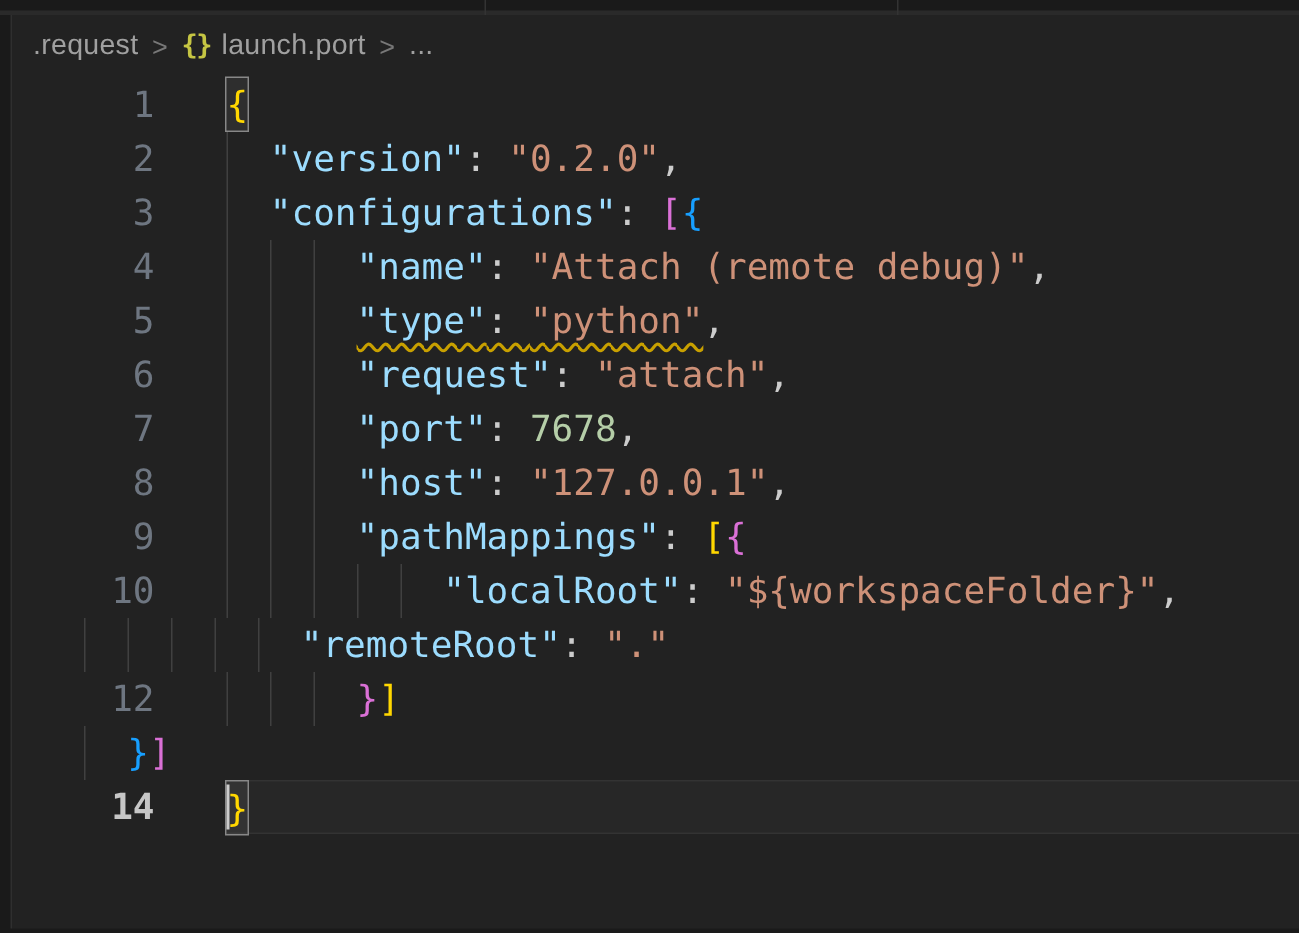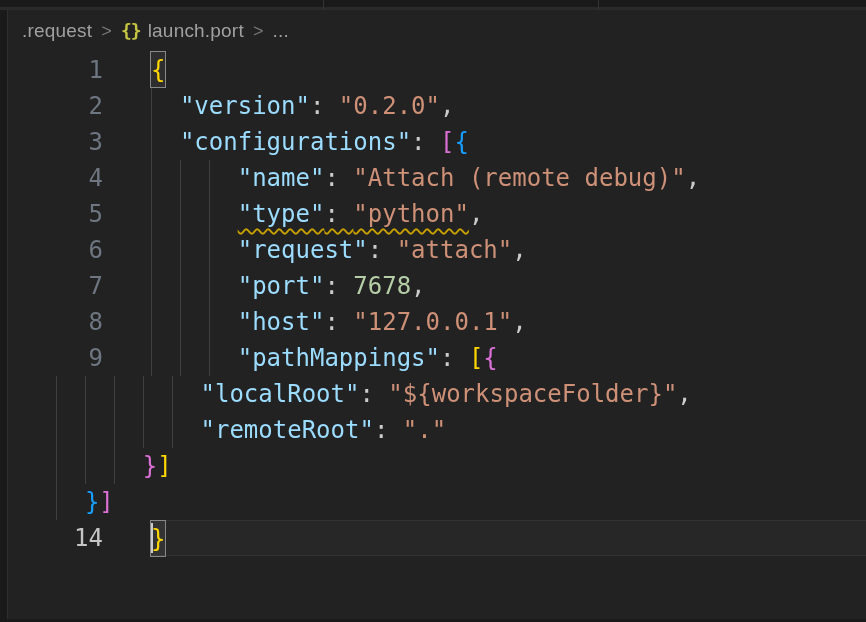--- a/index.html
+++ b/index.html
@@ -51,21 +51,21 @@
   .code-area {
     font-family: "DejaVu Sans Mono", monospace;
     font-size: 24px; line-height: 36px;
   }
   .code-line { display: flex; height: 36px; }
   .ln {
     width: 95px; text-align: right;
     color: var(--line_number, #6e7681);
     flex: none; cursor: pointer;
   }
-  .code-line.active .ln { color: var(--line_number_active, #c6c6c6); }
+  .code-line.active .ln { color: var(--line_number_active, #c6c6c6); font-weight: bold; }
   .content {
     flex: 1; margin-left: 48px; position: relative;
     white-space: pre; color: #d4d4d4;
   }
   .code-line.active .content {
     background: rgba(255,255,255,0.025);
     border-top: 1px solid var(--active_line_border, #333333);
     border-bottom: 1px solid var(--active_line_border, #333333);
   }
   .guide {
@@ -145,26 +145,28 @@
         </div>
         <div class="code-line">
           <div class="ln">8</div>
           <div class="content"><span class="guide" style="left: 0ch;"></span><span class="guide" style="left: 2ch;"></span><span class="guide" style="left: 4ch;"></span><span class="code-text" style="padding-left: 6ch; display: inline-block;"><span class="tok-key">"host"</span><span class="tok-punc">: </span><span class="tok-str">"127.0.0.1"</span><span class="tok-punc">,</span></span></div>
         </div>
         <div class="code-line">
           <div class="ln">9</div>
           <div class="content"><span class="guide" style="left: 0ch;"></span><span class="guide" style="left: 2ch;"></span><span class="guide" style="left: 4ch;"></span><span class="code-text" style="padding-left: 6ch; display: inline-block;"><span class="tok-key">"pathMappings"</span><span class="tok-punc">: </span><span class="tok-b1">[</span><span class="tok-b2">{</span></span></div>
         </div>
         <div class="code-line">
+          <div class="ln">10</div>
           <div class="content"><span class="guide" style="left: 0ch;"></span><span class="guide" style="left: 2ch;"></span><span class="guide" style="left: 4ch;"></span><span class="guide" style="left: 6ch;"></span><span class="guide" style="left: 8ch;"></span><span class="code-text" style="padding-left: 10ch; display: inline-block;"><span class="tok-key">"localRoot"</span><span class="tok-punc">: </span><span class="tok-str">"${workspaceFolder}"</span><span class="tok-punc">,</span></span></div>
         </div>
         <div class="code-line">
           <div class="content"><span class="guide" style="left: 0ch;"></span><span class="guide" style="left: 2ch;"></span><span class="guide" style="left: 4ch;"></span><span class="guide" style="left: 6ch;"></span><span class="guide" style="left: 8ch;"></span><span class="code-text" style="padding-left: 10ch; display: inline-block;"><span class="tok-key">"remoteRoot"</span><span class="tok-punc">: </span><span class="tok-str">"."</span></span></div>
         </div>
         <div class="code-line">
+          <div class="ln">12</div>
           <div class="content"><span class="guide" style="left: 0ch;"></span><span class="guide" style="left: 2ch;"></span><span class="guide" style="left: 4ch;"></span><span class="code-text" style="padding-left: 6ch; display: inline-block;"><span class="tok-b2">}</span><span class="tok-b1">]</span></span></div>
         </div>
         <div class="code-line">
           <div class="content"><span class="guide" style="left: 0ch;"></span><span class="code-text" style="padding-left: 2ch; display: inline-block;"><span class="tok-b3">}</span><span class="tok-b2">]</span></span></div>
         </div>
         <div class="code-line active">
           <div class="ln">14</div>
           <div class="content"><span class="code-text" style="padding-left: 0ch; display: inline-block;"><span class="tok-b1 bracket-box">}</span></span><span class="cursor" style="left: 0ch;"></span></div>
         </div>
       </div>

